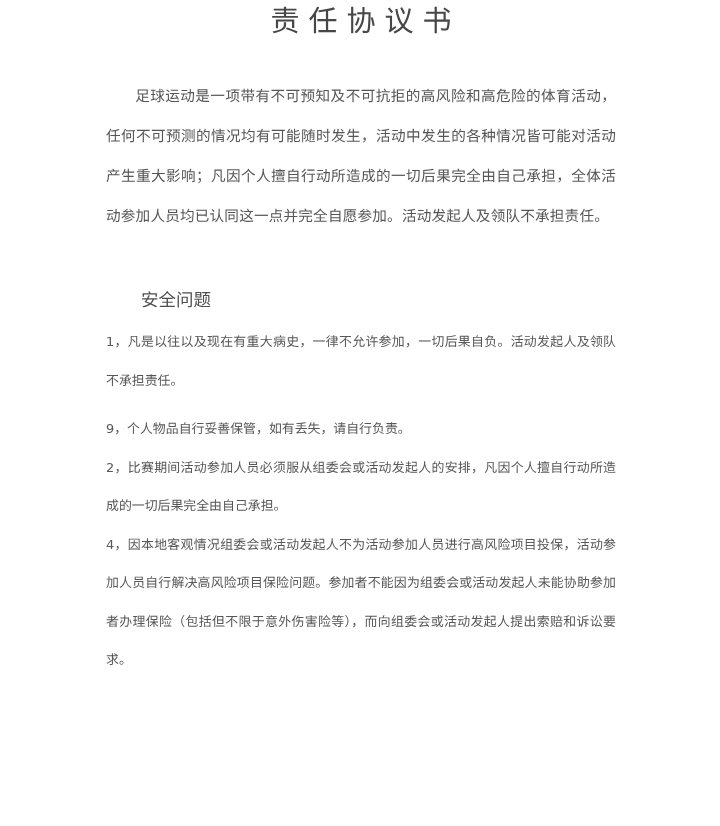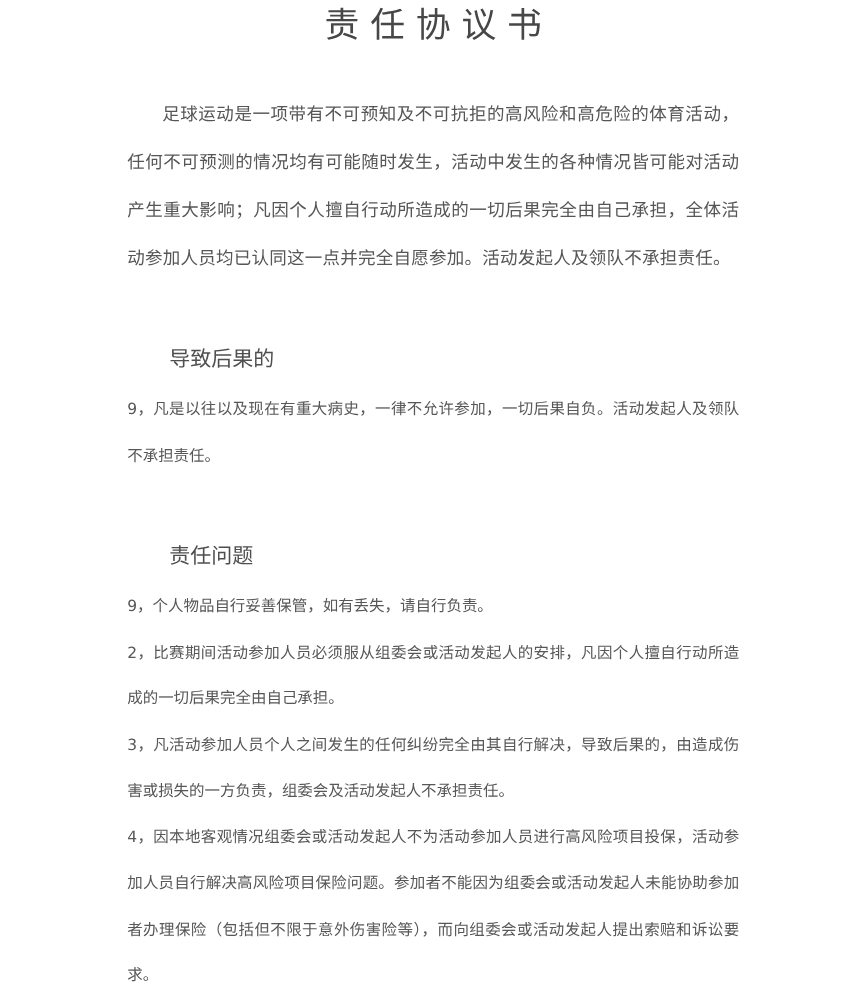--- a/index.html
+++ b/index.html
@@ -65,25 +65,23 @@
 </head>
 <body>
 
 <div class="page">
 
   <h1 class="doc-title">责任协议书</h1>
 
   <p class="intro">足球运动是一项带有不可预知及不可抗拒的高风险和高危险的体育活动，任何不可预测的情况均有可能随时发生，活动中发生的各种情况皆可能对活动产生重大影响；凡因个人擅自行动所造成的一切后果完全由自己承担，全体活动参加人员均已认同这一点并完全自愿参加。活动发起人及领队不承担责任。</p>
 
   <div class="section">
-    <h2 class="section-heading">导致后果的</h2>
-    <p class="item">9，凡是以往以及现在有重大病史，一律不允许参加，一切后果自负。活动发起人及领队不承担责任。</p>
+    <h2 class="section-heading">安全问题</h2>
+    <p class="item">1，凡是以往以及现在有重大病史，一律不允许参加，一切后果自负。活动发起人及领队不承担责任。</p>
   </div>
 
   <div class="section">
-    <h2 class="section-heading">责任问题</h2>
     <p class="item">9，个人物品自行妥善保管，如有丢失，请自行负责。</p>
     <p class="item">2，比赛期间活动参加人员必须服从组委会或活动发起人的安排，凡因个人擅自行动所造成的一切后果完全由自己承担。</p>
-    <p class="item">3，凡活动参加人员个人之间发生的任何纠纷完全由其自行解决，导致后果的，由造成伤害或损失的一方负责，组委会及活动发起人不承担责任。</p>
     <p class="item">4，因本地客观情况组委会或活动发起人不为活动参加人员进行高风险项目投保，活动参加人员自行解决高风险项目保险问题。参加者不能因为组委会或活动发起人未能协助参加者办理保险（包括但不限于意外伤害险等），而向组委会或活动发起人提出索赔和诉讼要求。</p>
   </div>
 
 </div>
 
 </body></html>

